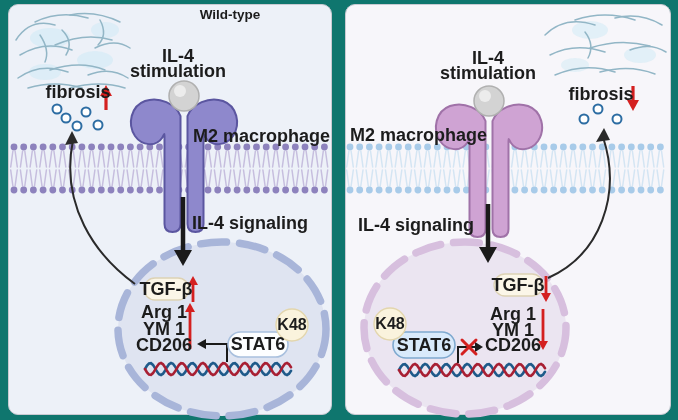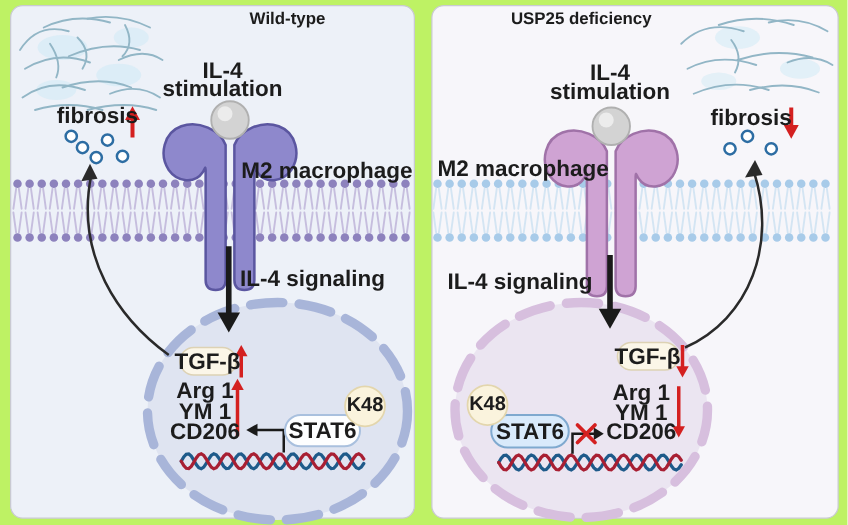--- a/index.html
+++ b/index.html
@@ -1,16 +1,16 @@
 <!DOCTYPE html>
 <html><head>
 <meta charset="utf-8">
 <style>
   html,body{margin:0;padding:0;background:#ffffff;}
-  #stage{position:relative;width:678px;height:420px;background:#bef264;overflow:hidden;
+  #stage{position:relative;width:678px;height:420px;background:#0f766e;overflow:hidden;
          font-family:"Liberation Sans",sans-serif;}
   .panel{position:absolute;top:4px;height:411px;border:1.5px solid #c9cad2;border-radius:10px;box-sizing:border-box;}
   #panel-left{left:8px;width:324px;background:#edf1f8;}
   #panel-right{left:345px;width:326px;background:#f7f6fa;}
   svg#gfx{position:absolute;left:0;top:0;pointer-events:none;}
   .lbl{position:absolute;font-weight:bold;font-size:18px;color:#1c1c1c;
        transform:translate(-50%,-50%);white-space:nowrap;line-height:1;}
   .lbl.la{transform:translate(0,-50%);}
   .lbl.ra{transform:translate(-100%,-50%);}
   .lbl.ti{font-size:13.5px;}
@@ -405,21 +405,20 @@
   <div class="lbl" style="left:78px;top:92px">fibrosis</div>
   <div class="lbl ra" style="left:330px;top:136px">M2 macrophage</div>
   <div class="lbl la" style="left:192px;top:223px">IL-4 signaling</div>
   <div class="lbl" style="left:166px;top:289px">TGF-β</div>
   <div class="lbl" style="left:164px;top:312px">Arg 1</div>
   <div class="lbl" style="left:164px;top:329px">YM 1</div>
   <div class="lbl" style="left:164px;top:345px">CD206</div>
   <div class="lbl" style="left:258px;top:344px">STAT6</div>
   <div class="lbl sm" style="left:292px;top:325px">K48</div>
 
-  <div class="lbl ti" style="left:465px;top:15px">USP25 deficiency</div>
   <div class="lbl" style="left:488px;top:58px">IL-4</div>
   <div class="lbl" style="left:488px;top:73px">stimulation</div>
   <div class="lbl" style="left:601px;top:94px">fibrosis</div>
   <div class="lbl la" style="left:350px;top:135px">M2 macrophage</div>
   <div class="lbl ra" style="left:474px;top:225px">IL-4 signaling</div>
   <div class="lbl" style="left:518px;top:285px">TGF-β</div>
   <div class="lbl" style="left:513px;top:314px">Arg 1</div>
   <div class="lbl" style="left:513px;top:330px">YM 1</div>
   <div class="lbl" style="left:513px;top:345px">CD206</div>
   <div class="lbl" style="left:424px;top:345px">STAT6</div>

